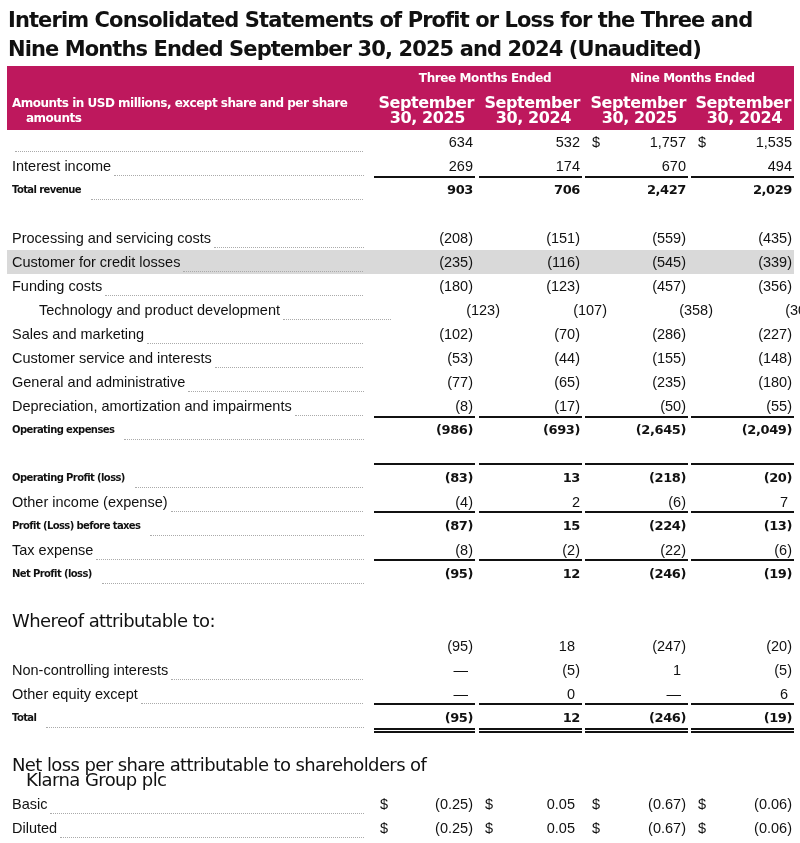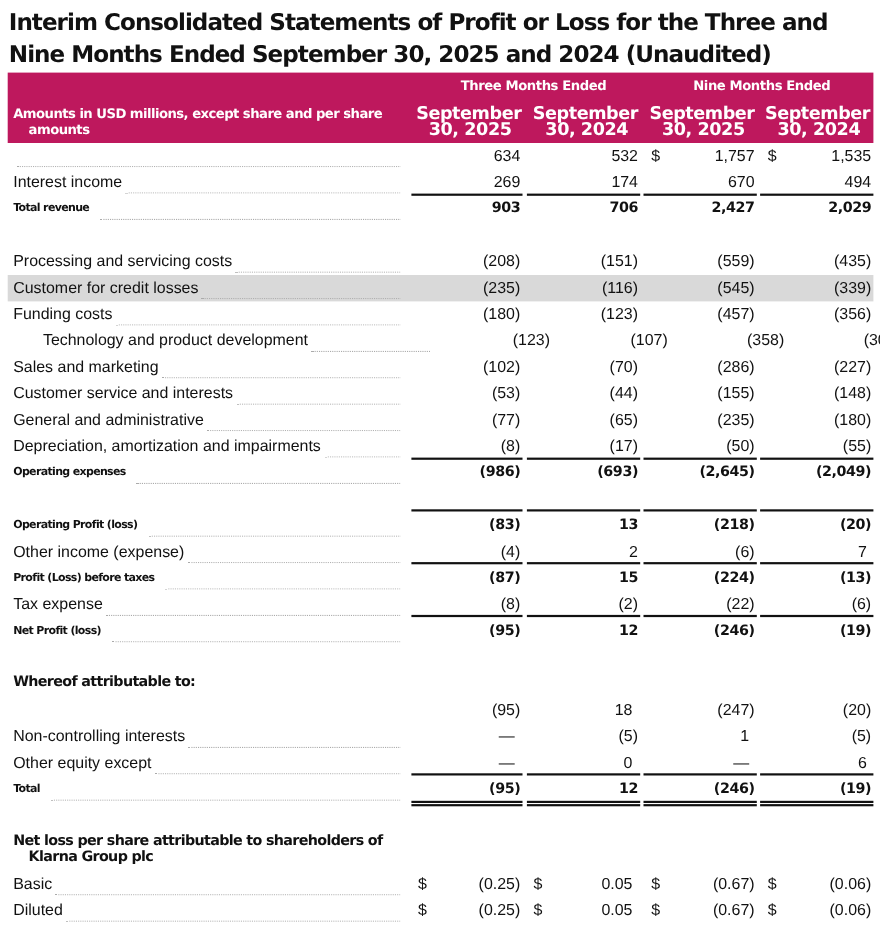--- a/index.html
+++ b/index.html
@@ -47,21 +47,21 @@
   .ln.s1 { left: 374px; width: 101px; }
   .ln.s2 { left: 479px; width: 103px; }
   .ln.s3 { left: 585px; width: 103px; }
   .ln.s4 { left: 691px; width: 103px; }
   .dbl { position: absolute; height: 5px; border-top: 2px solid #111; border-bottom: 2px solid #111; }
   .dbl.s1 { left: 374px; width: 101px; }
   .dbl.s2 { left: 479px; width: 103px; }
   .dbl.s3 { left: 585px; width: 103px; }
   .dbl.s4 { left: 691px; width: 103px; }
 
-  .section { position: absolute; left: 12px; font-family: "DejaVu Sans", sans-serif; font-weight: bold; font-size: 13px; letter-spacing: -0.6px; line-height: 15px; }
+  .section { position: absolute; left: 12px; font-family: "DejaVu Sans", sans-serif; font-weight: normal; font-size: 18px; letter-spacing: -0.6px; line-height: 15px; }
   .section .l2 { display: block; padding-left: 14px; }
 </style>
 </head>
 <body>
 
 <div class="title">Interim Consolidated Statements of Profit or Loss for the Three and Nine Months Ended September 30, 2025 and 2024 (Unaudited)</div>
 
 <div class="thead">
   <div class="grp g1">Three Months Ended</div>
   <div class="grp g2">Nine Months Ended</div>

